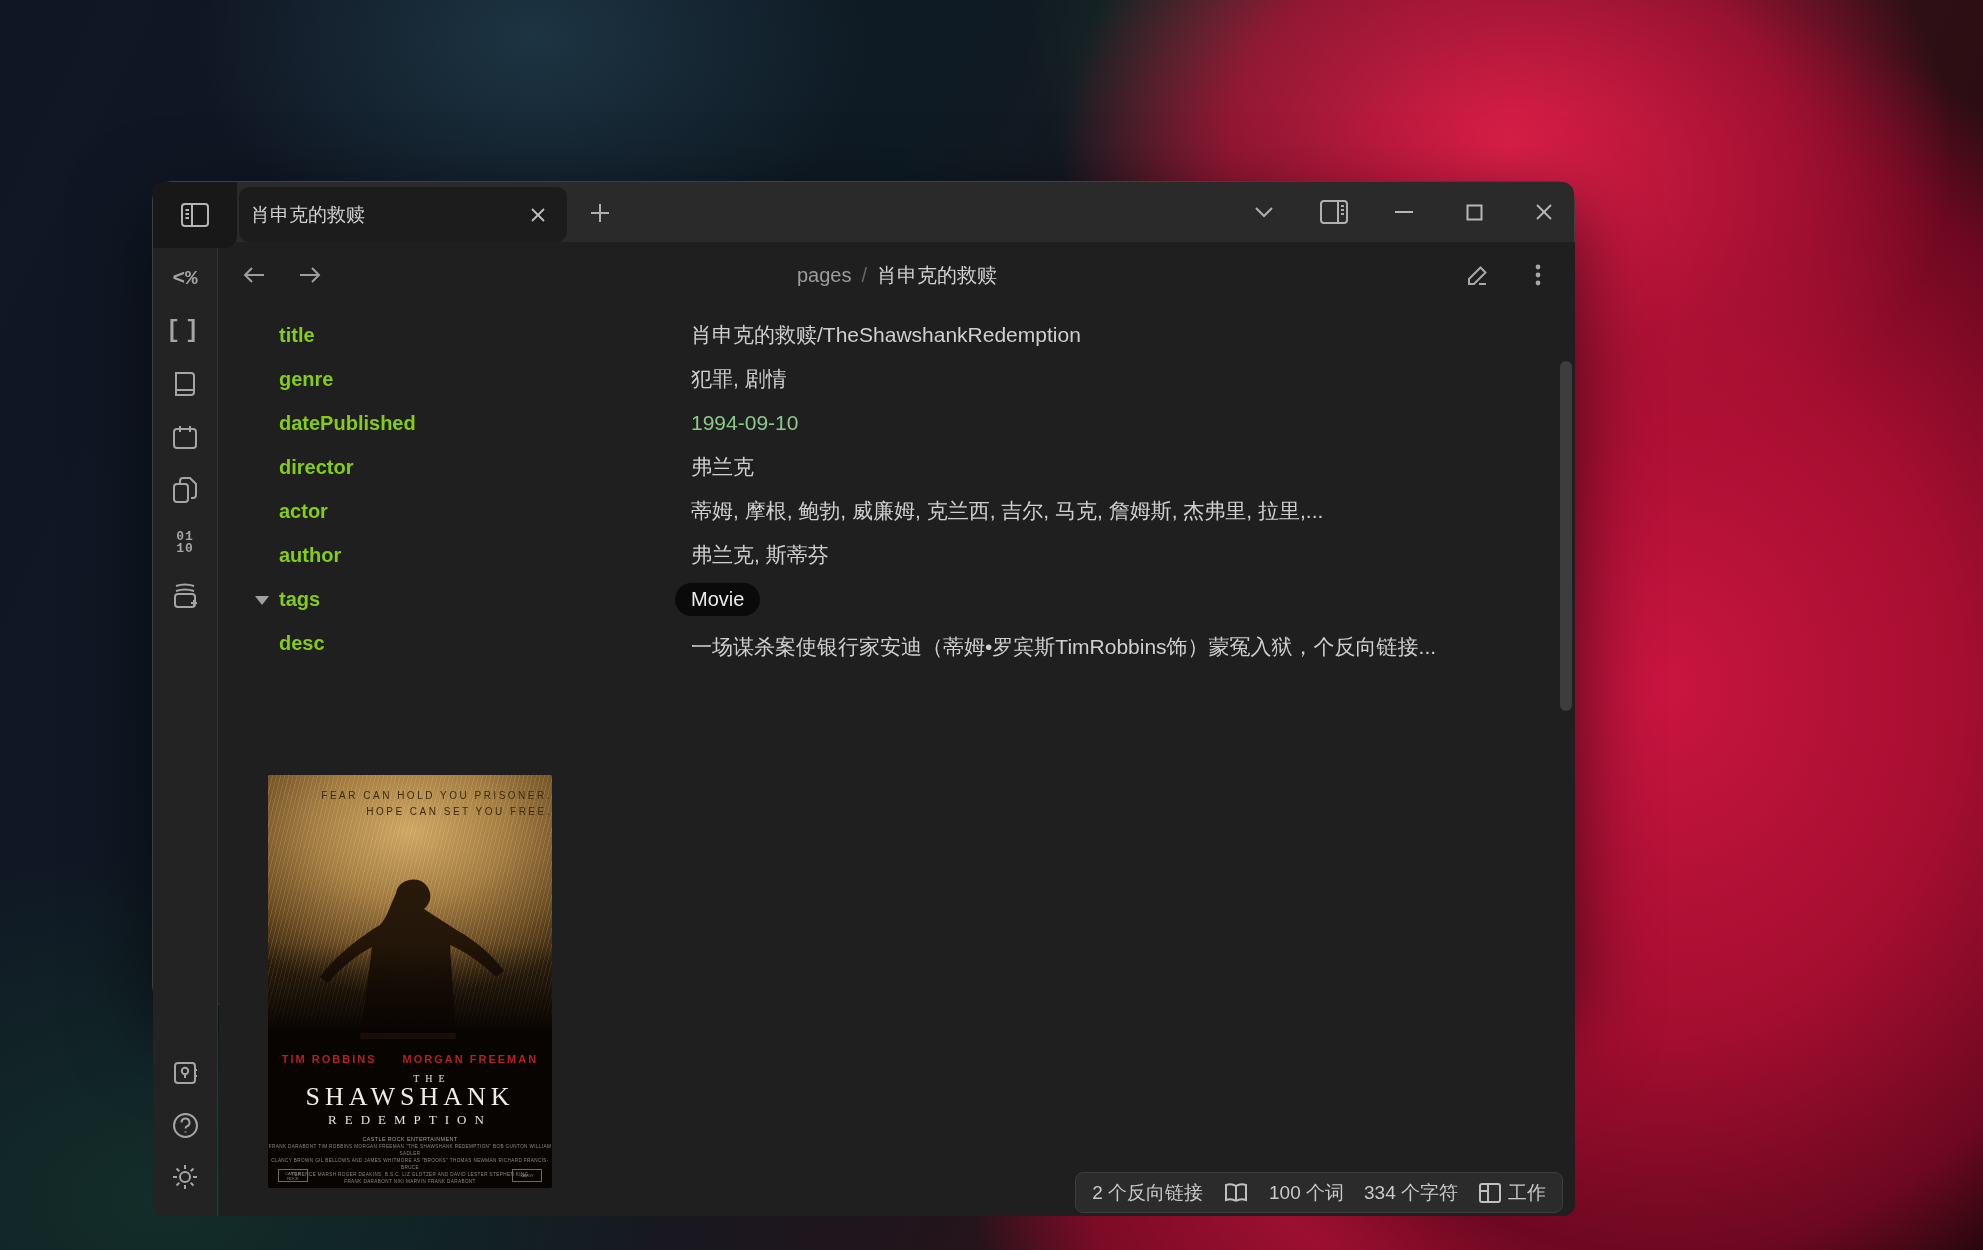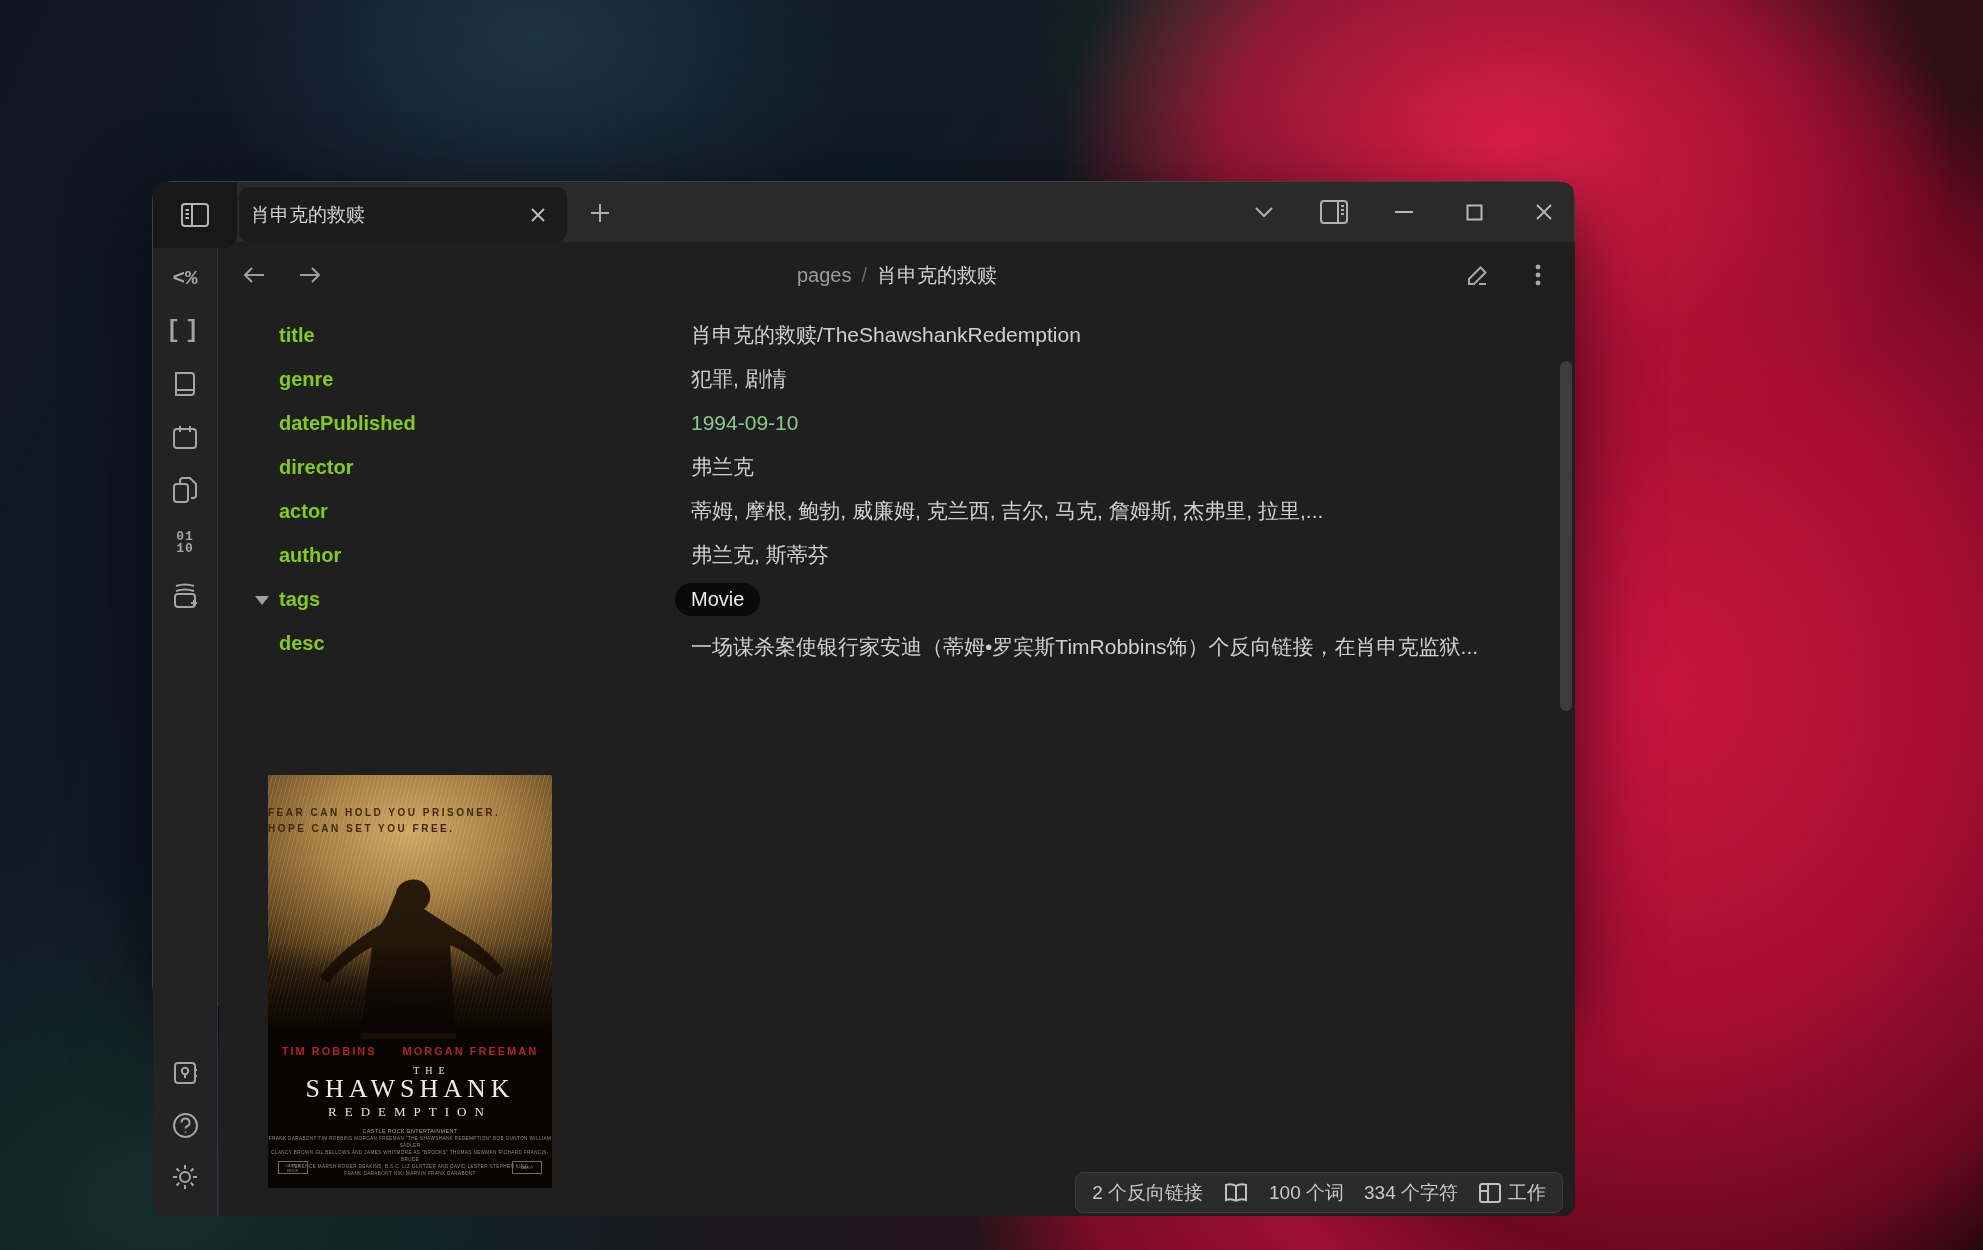--- a/index.html
+++ b/index.html
@@ -85,24 +85,24 @@
   .poster { position: absolute; left: 49px; top: 533px; width: 284px; height: 413px;
     background: #070402; overflow: hidden; border-radius: 2px; }
   .poster-photo { position: absolute; left: 0; top: 0; width: 100%; height: 62%;
     background:
       repeating-linear-gradient(104deg, rgba(255,240,205,.13) 0 1px, rgba(0,0,0,0) 1px 4px),
       radial-gradient(ellipse 90% 70% at 50% 22%, #cfa763 0%, #a37c41 38%, #6b4c22 68%, #33220d 92%),
       linear-gradient(#8a6a3d, #1d1206);
   }
   .poster-photo::after { content: ""; position: absolute; left: 0; bottom: -2px; width: 100%; height: 90px;
     background: linear-gradient(rgba(7,4,2,0), #070402); }
-  .poster-tagline { position: absolute; top: 30px; width: 100%; text-align: left;
-    font-size: 10px; font-weight: 700; letter-spacing: 2.5px; color: #3c2a10; line-height: 16px; }
+  .poster-tagline { position: absolute; top: 13px; width: 100%; text-align: right;
+    font-size: 10px; font-weight: 400; letter-spacing: 2.5px; color: #3c2a10; line-height: 16px; }
   .poster-figure { position: absolute; left: 0; top: 84px; width: 284px; height: 180px; }
-  .poster-bottom { position: absolute; left: 0; bottom: 8px; width: 100%; height: 38%; text-align: center; }
+  .poster-bottom { position: absolute; left: 0; bottom: 0; width: 100%; height: 38%; text-align: center; }
   .poster-actors { display: flex; justify-content: center; gap: 26px; font-size: 11px; font-weight: 700;
     letter-spacing: 2px; color: #b22222; margin-top: 22px; }
   .poster-the { font-family: "Liberation Serif", "DejaVu Serif", serif; color: #e8e4da;
     font-size: 10px; letter-spacing: 6px; margin-top: 8px; padding-left: 44px; }
   .poster-title { font-family: "Liberation Serif", "DejaVu Serif", serif; color: #efece4;
     font-size: 26px; letter-spacing: 5px; line-height: 26px; }
   .poster-sub { font-family: "Liberation Serif", "DejaVu Serif", serif; color: #e8e4da;
     font-size: 13px; letter-spacing: 8px; margin-top: 2px; }
   .poster-credits { margin-top: 8px; color: #8f8b84; font-size: 4.6px; line-height: 7px; letter-spacing: .4px; }
   .poster-credits .c1 { font-size: 5.4px; color: #a5a19a; }
@@ -329,21 +329,21 @@
         <div class="alabel">
           <span class="tri"></span>
           <span>tags</span>
         </div>
         <div class="avalue">
           <span class="tag-pill">Movie</span>
         </div>
       </div>
       <div class="arow desc-row">
         <div class="alabel">desc</div>
-        <div class="avalue">一场谋杀案使银行家安迪（蒂姆•罗宾斯TimRobbins饰）个反向链接，在肖申克监狱...</div>
+        <div class="avalue">一场谋杀案使银行家安迪（蒂姆•罗宾斯TimRobbins饰）蒙冤入狱，个反向链接...</div>
       </div>
     </div>
 
     <div class="poster">
       <div class="poster-photo">
         <div class="poster-tagline">
           <div>FEAR CAN HOLD YOU PRISONER.</div>
           <div>HOPE CAN SET YOU FREE.</div>
         </div>
         <svg class="poster-figure" viewBox="0 0 284 180">

